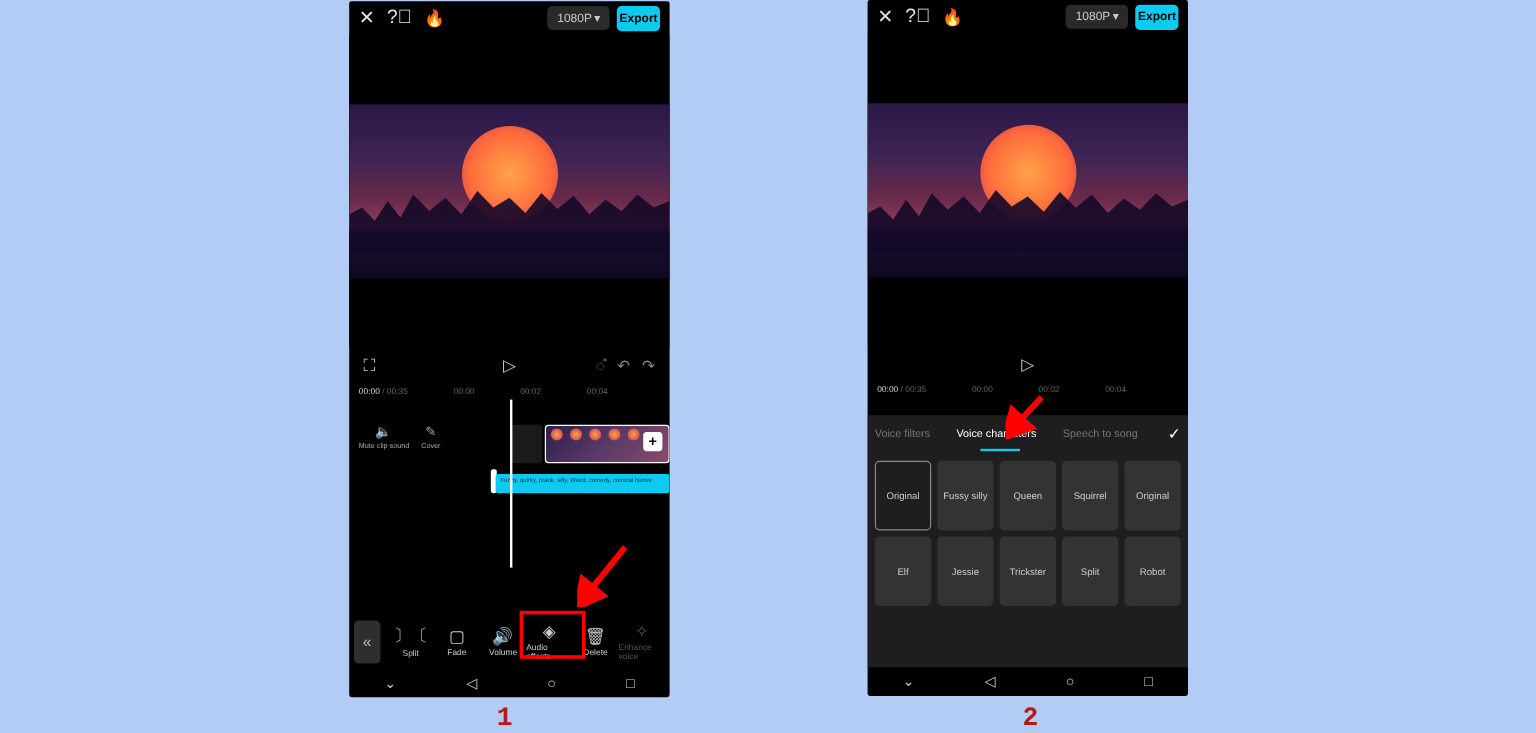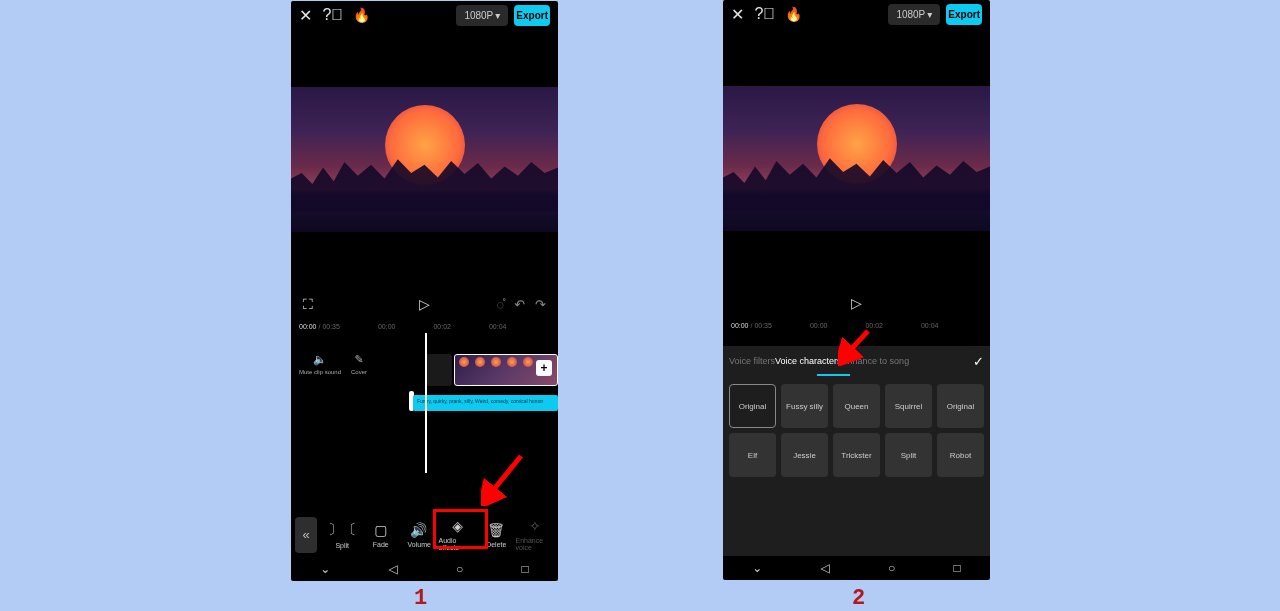--- a/index.html
+++ b/index.html
@@ -23,21 +23,21 @@
       overflow: hidden;
     }
     .topbar {
       height: 28px;
       display: flex;
       align-items: center;
       padding: 0 8px;
       gap: 10px;
     }
     .topbar-left { display: flex; gap: 10px; align-items: center; }
-    .topbar-right { display: flex; gap: 6px; margin-left: auto; }
+    .topbar-right { display: flex; gap: 6px; align-items: center; margin-left: auto; }
     .top-icon { color: #e5e5e5; font-size: 16px; cursor: pointer; }
     .fire-icon { color: #ff4500; font-size: 14px; }
     .res-pill {
       background: #2a2a2a;
       color: #ccc;
       font-size: 10px;
       padding: 4px 8px;
       border-radius: 4px;
       cursor: pointer;
       display: flex;
@@ -195,37 +195,37 @@
     .arrow svg { display:block; }
     
     .vc-panel {
       background:#1e1e1e;
       position:absolute;
       left:0; right:0; top:346px; bottom:24px;
       padding: 0 6px;
     }
     .vc-tabs {
       height: 30px;
-      display:flex; align-items:center; gap:0;
+      display:flex; align-items:center; gap:22px;
       color:#777; font-size:9px;
       position: relative;
       justify-content: flex-end;
     }
     .vc-tabs .tab { cursor:pointer; }
     .vc-tabs .tab.active { color:#fff; }
     .vc-tabs .underline { position:absolute; bottom:0; height:2px; background:#0dcaf0; width:33px; left:88px; }
     .vc-tabs .check { margin-left:auto; color:#fff; font-size:13px; }
     .vc-grid {
       display:grid;
       grid-template-columns: repeat(5, 1fr);
       gap: 5px;
       margin-top: 8px;
     }
     .vc-item {
-      height: 44px;
+      height: 58px;
       background:#333;
       border-radius:4px;
       display:flex; align-items:center; justify-content:center;
       color:#ccc; font-size:8px;
       text-align: right;
       padding: 0 2px;
     }
     .vc-item.sel { background:#1e1e1e; border:1px solid #888; }
     .caption-num {
       position:absolute;
@@ -398,21 +398,21 @@
       </span>
       <span>00:00</span>
       <span>00:02</span>
       <span>00:04</span>
     </div>
 
     <div class="vc-panel">
       <div class="vc-tabs">
         <span class="tab">Voice filters</span>
         <span class="tab active">Voice characters</span>
-        <span class="tab">Enhance to song</span>
+        <span class="tab">Speech to song</span>
         <span class="check">✓</span>
         <div class="underline"></div>
       </div>
       <div class="vc-grid">
         <div class="vc-item sel">Original</div>
         <div class="vc-item">Fussy silly</div>
         <div class="vc-item">Queen</div>
         <div class="vc-item">Squirrel</div>
         <div class="vc-item">Original</div>
         <div class="vc-item">Elf</div>

